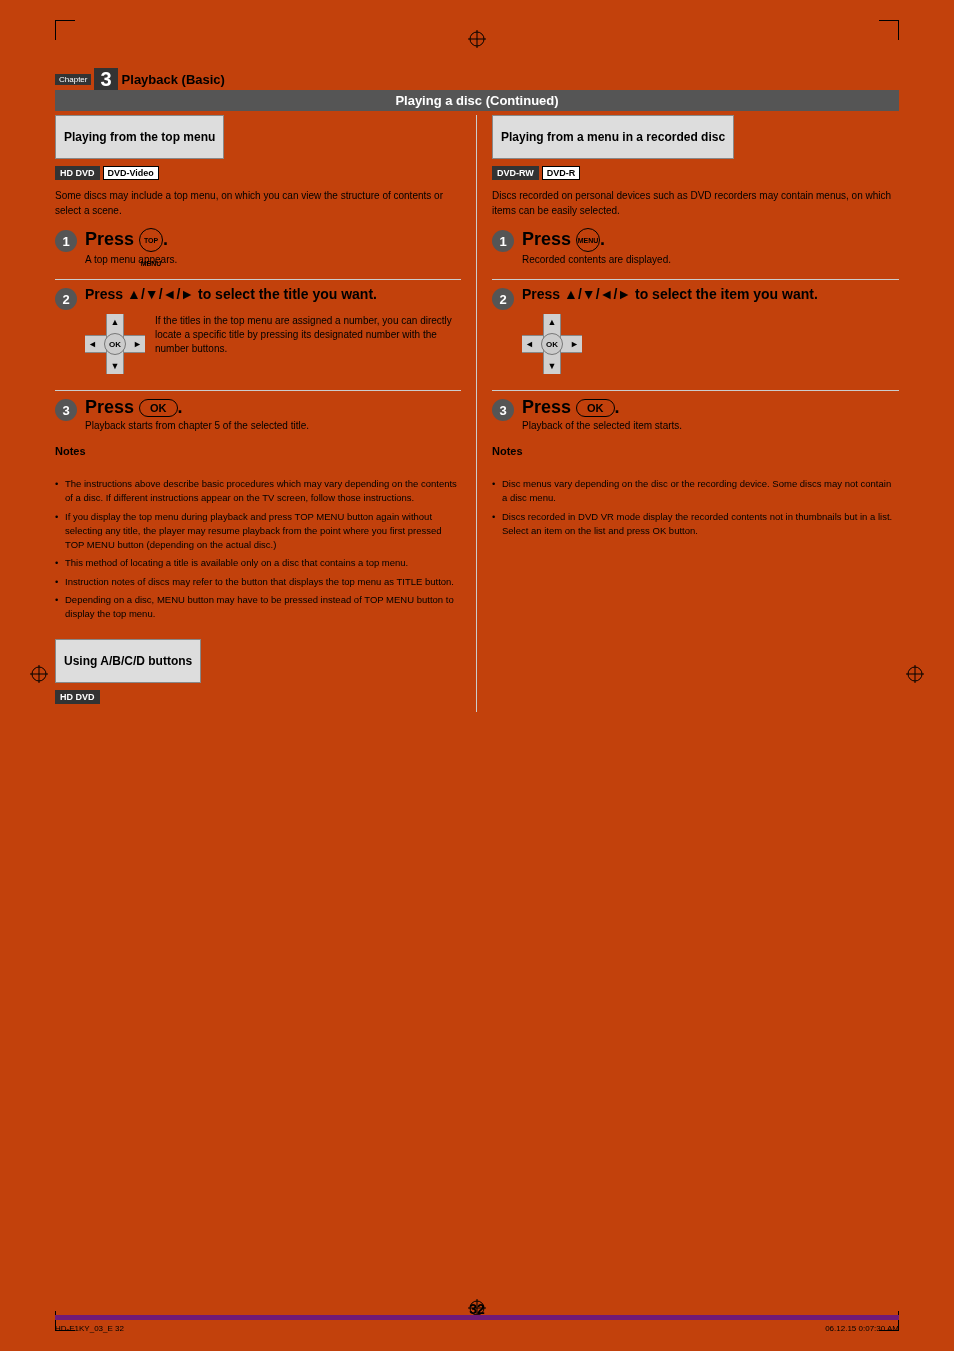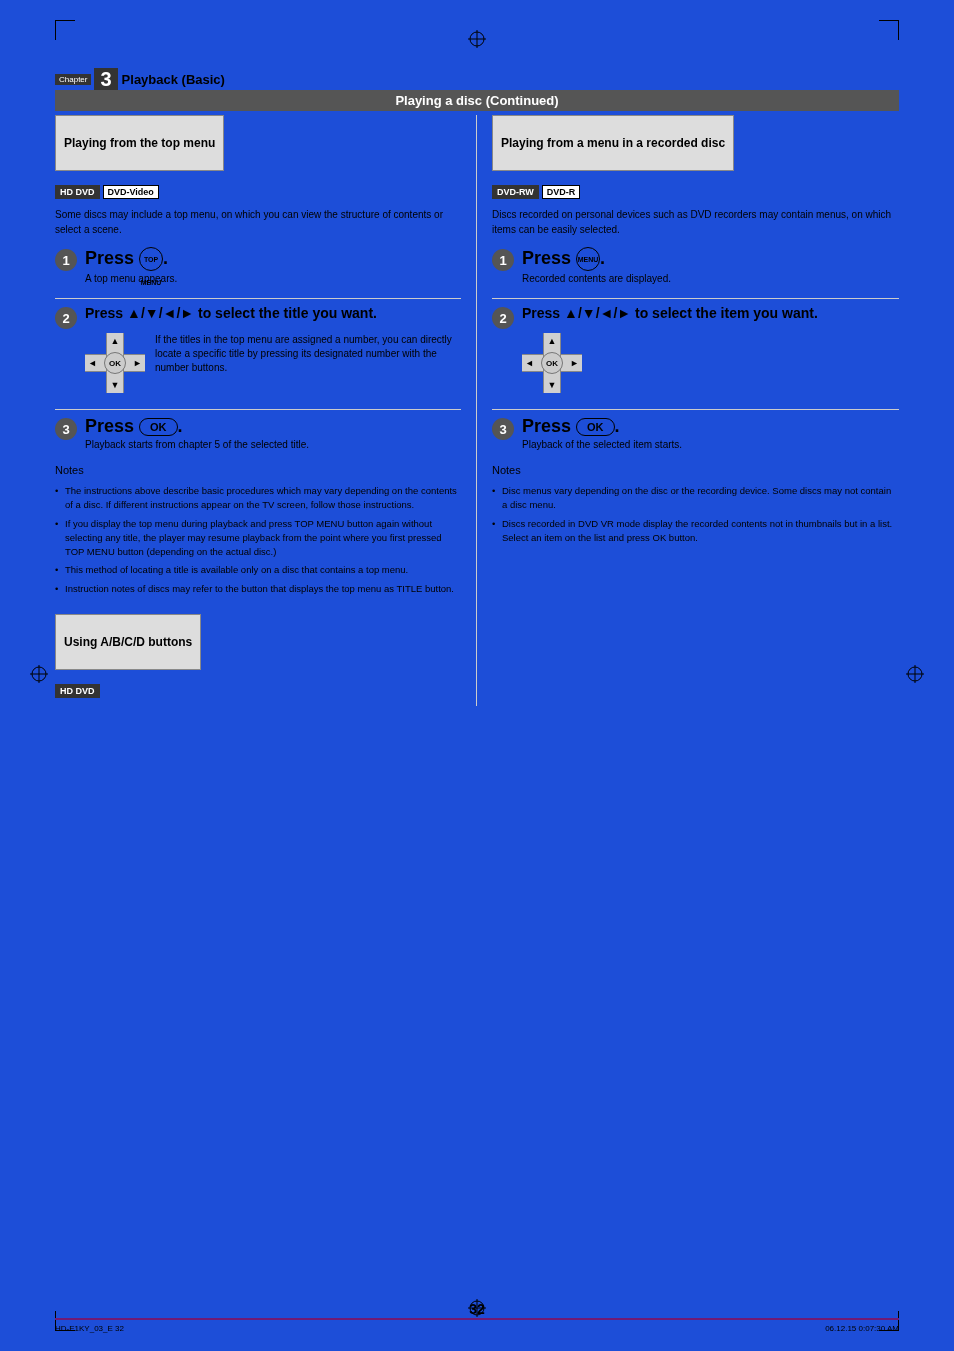--- a/index.html
+++ b/index.html
@@ -11,21 +11,21 @@
       width: 954px;
       min-height: 1351px;
       position: relative;
     }
 
     .page {
       width: 954px;
       min-height: 1351px;
       padding: 0;
       position: relative;
-      background: #1d4ed8;
+      background: #c2410c;
     }
 
     
     .reg-mark {
       position: absolute;
       font-size: 16px;
       color: #000;
     }
     .reg-top-center { top: 30px; left: 50%; transform: translateX(-50%); }
     .reg-bottom-center { bottom: 30px; left: 50%; transform: translateX(-50%); }
@@ -114,22 +114,22 @@
       width: 50%;
       padding-left: 15px;
     }
 
     
     .subsection-header {
       background: #ddd;
       border: 1.5px solid #888;
       font-size: 12px;
       font-weight: bold;
-      padding: 20px 8px;
-      margin-bottom: 8px;
+      padding: 14px 8px;
+      margin-bottom: 1px;
       display: inline-block;
     }
 
     
     .badge-row {
       display: flex;
       gap: 3px;
       margin-bottom: 8px;
     }
     .badge {
@@ -264,22 +264,22 @@
       font-size: 10px;
       line-height: 1.4;
     }
 
     
     .notes-section {
       margin-top: 10px;
     }
     .notes-title {
       font-size: 11px;
-      font-weight: normal;
-      margin-bottom: 8px;
+      font-weight: bold;
+      margin-bottom: 20px;
     }
     .notes-list {
       list-style: none;
       padding: 0;
     }
     .notes-list li {
       font-size: 9.5px;
       line-height: 1.5;
       padding-left: 10px;
       position: relative;
@@ -309,21 +309,21 @@
     
     .footer-info {
       position: absolute;
       bottom: 18px;
       left: 55px;
       right: 55px;
       display: flex;
       justify-content: space-between;
       font-size: 8px;
       color: #000;
-      border-top: 2px solid #701a75;
+      border-top: 5px solid #701a75;
       padding-top: 4px;
     }
 
     .intro-text {
       font-size: 10px;
       line-height: 1.5;
       margin-bottom: 10px;
     }
 
     .subsection-wrapper {
@@ -447,20 +447,21 @@
           </div>
         </div>
 
         <div class="notes-section">
           <div class="notes-title">Notes</div>
           <ul class="notes-list">
             <li>The instructions above describe basic procedures which may vary depending on the contents of a disc. If different instructions appear on the TV screen, follow those instructions.</li>
             <li>If you display the top menu during playback and press TOP MENU button again without selecting any title, the player may resume playback from the point where you first pressed TOP MENU button (depending on the actual disc.)</li>
             <li>This method of locating a title is available only on a disc that contains a top menu.</li>
             <li>Instruction notes of discs may refer to the button that displays the top menu as TITLE button.</li>
+            <li>Depending on a disc, MENU button may have to be pressed instead of TOP MENU button to display the top menu.</li>
           </ul>
         </div>
 
         <div class="bottom-section">
           <div class="subsection-wrapper">
             <div class="subsection-header">Using A/B/C/D buttons</div>
           </div>
           <div class="badge-row">
             <span class="badge badge-filled">HD DVD</span>
           </div>

